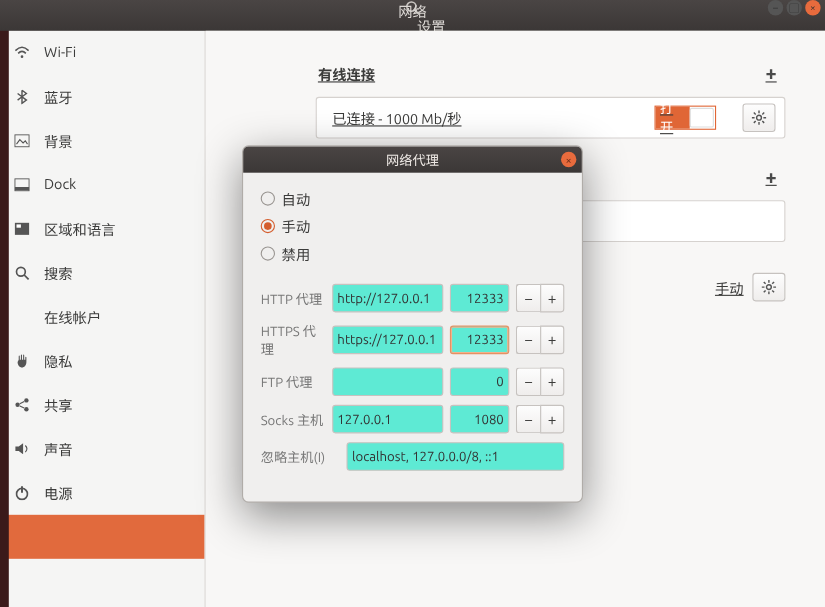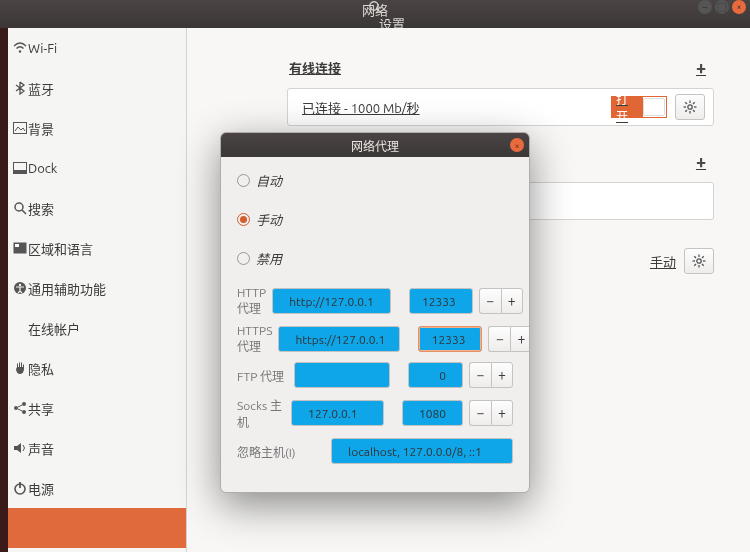--- a/index.html
+++ b/index.html
@@ -37,20 +37,21 @@
   width: 187px;
   background: #f5f5f4;
   border-right: 1px solid #d6d2cf;
   overflow: hidden;
 }
 .side-item {
   height: 40px;
   display: flex;
   align-items: center;
   padding: 0 12px;
+  gap: 12px;
   color: #3b3b3a;
   cursor: pointer;
 }
 .side-item .icon { width: 16px; display:flex; align-items:center; justify-content:center; }
 .side-item.active { background: #e16a3d; color: #fff; }
 
 .content {
   flex: 1;
   background: #f8f7f6;
   position: relative;
@@ -70,21 +71,21 @@
   width: 22px; height: 22px; display:flex; align-items:center; justify-content:center;
   font-size: 18px; color:#4a4a4a; cursor:pointer;
 }
 .card {
   background: #fff;
   border: 1px solid #d6d2cf;
   border-radius: 3px;
   height: 38px;
   display:flex; align-items:center;
   padding: 0 8px 0 14px;
-  gap: 8px;
+  gap: 24px;
 }
 .toggle {
   width: 56px; height: 22px;
   border: 1px solid #e06636;
   border-radius: 0;
   background: #fff;
   display:flex; align-items:center;
   position:relative;
   cursor:pointer;
 }
@@ -131,39 +132,39 @@
   position:relative;
   font-size:12px;
 }
 .dialog-title .close {
   position:absolute; right:5px; top:5px;
   width:14px; height:14px; border-radius:50%;
   background:#e86b3d; display:flex; align-items:center; justify-content:center;
   font-size:10px; color:#6a2a14; cursor:pointer;
 }
 .dialog-body { padding: 14px 16px 20px 16px; }
-.radio-group { display:flex; flex-direction:column; gap:20px; margin-bottom:18px;font-style:italic;}
+.radio-group { display:flex; flex-direction:column; gap:6px; margin-bottom:18px;}
 .radio-row { display:flex; align-items:center; gap:6px; font-size:13px; cursor:pointer;}
 .radio {
   width:13px; height:13px; border:1px solid #9a9692; border-radius:50%;
   display:flex; align-items:center; justify-content:center;
 }
 .radio.checked { border-color:#d45d2d; }
 .radio.checked::after { content:""; width:7px; height:7px; border-radius:50%; background:#d45d2d; }
 .form-row { display:flex; align-items:center; gap:6px; margin-bottom:8px;}
 .form-row .lbl { width: 72px; text-align:left; color:#777; font-size:12px;}
 .text-input {
   height:26px; border:1px solid #c6c2bf; border-radius:3px;
-  background:#0ea5e9; padding:0 16px; font-size:12px; color:#333;
+  background:#5eead4; padding:0 4px; font-size:12px; color:#333;
   display:flex; align-items:center;
 }
 .text-input.focus { border-color:#e59164; box-shadow:0 0 0 1px #f0b28c inset;}
 .w-host { width: 122px; }
-.w-port { width: 64px; text-align:right; justify-content:flex-end;margin-left:12px;}
-.w-full { flex:1;margin-left:16px; }
+.w-port { width: 64px; text-align:right; justify-content:flex-end;}
+.w-full { flex:1; }
 .stepper { display:flex; }
 .step-btn {
   width:22px; height:26px; border:1px solid #c6c2bf;
   background: linear-gradient(#fdfdfd,#efedec);
   display:flex; align-items:center; justify-content:center;
   font-size:14px; cursor:pointer;
 }
 .step-btn:first-child { border-radius:3px 0 0 3px; border-right:none;}
 .step-btn:last-child { border-radius:0 3px 3px 0; }
 
@@ -229,45 +230,35 @@
       <span class="icon">
           <svg width="14" height="12" viewBox="0 0 14 12">
             <rect x="0.5" y="0.5" width="13" height="11" fill="none" stroke="#555"></rect>
             <rect x="0.5" y="8" width="13" height="3" fill="#555"></rect>
           </svg>
         </span>
       <span>Dock</span>
     </div>
     <div class="side-item">
       <span class="icon">
+          <svg width="14" height="12" viewBox="0 0 14 12">
+            <rect x="0.5" y="0.5" width="13" height="11" fill="#555"></rect>
+            <rect x="2" y="2" width="4" height="3" fill="#fff"></rect>
+          </svg>
+        </span>
+      <span>区域和语言</span>
+    </div>
+    <div class="side-item">
+      <span class="icon">
           <svg width="14" height="14" viewBox="0 0 14 14">
             <circle cx="6" cy="6" r="4" fill="none" stroke="#555" stroke-width="1.5"></circle>
             <line x1="9" y1="9" x2="13" y2="13" stroke="#555" stroke-width="1.6"></line>
           </svg>
         </span>
       <span>搜索</span>
-    </div>
-    <div class="side-item">
-      <span class="icon">
-          <svg width="14" height="12" viewBox="0 0 14 12">
-            <rect x="0.5" y="0.5" width="13" height="11" fill="#555"></rect>
-            <rect x="2" y="2" width="4" height="3" fill="#fff"></rect>
-          </svg>
-        </span>
-      <span>区域和语言</span>
-    </div>
-    <div class="side-item">
-      <span class="icon">
-          <svg width="14" height="14" viewBox="0 0 14 14">
-            <circle cx="7" cy="7" r="6" fill="#555"></circle>
-            <circle cx="7" cy="4" r="1.2" fill="#f5f5f4"></circle>
-            <path d="M3 6 H11 M7 6 V10 M5 12 L7 10 L9 12" stroke="#f5f5f4" stroke-width="1.2" fill="none"></path>
-          </svg>
-        </span>
-      <span>通用辅助功能</span>
     </div>
     <div class="side-item">
       <span class="icon"></span>
       <span>在线帐户</span>
     </div>
     <div class="side-item">
       <span class="icon">
           <svg width="12" height="14" viewBox="0 0 12 14">
             <path d="M3 6 V3 C3 2 4 2 4 3 V6 M5 6 V2 C5 1 6 1 6 2 V6 M7 6 V2 C7 1 8 1 8 2 V6 M9 6 V4 C9 3 10 3 10 4 V8 C10 11 8 13 6 13 C4 13 2 11 2 8 L3 6" fill="#555"></path>
           </svg>

